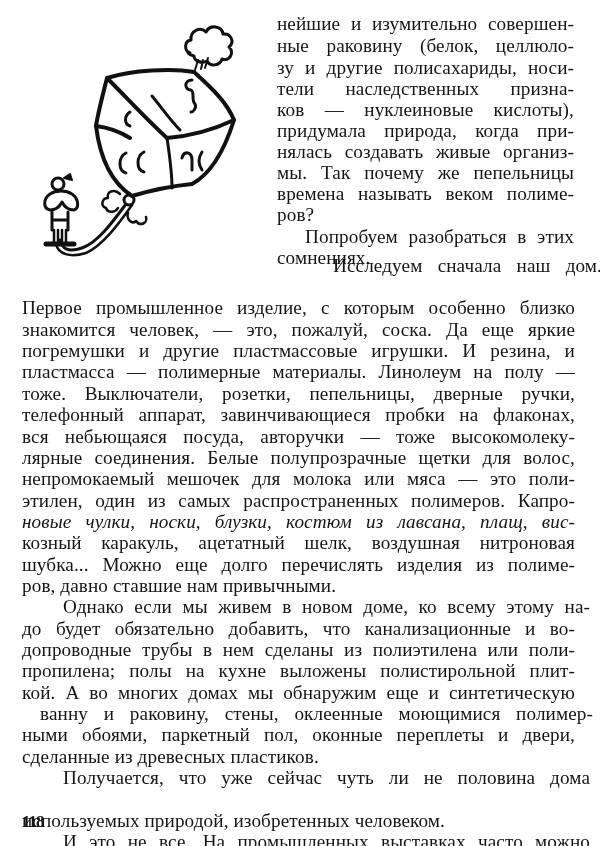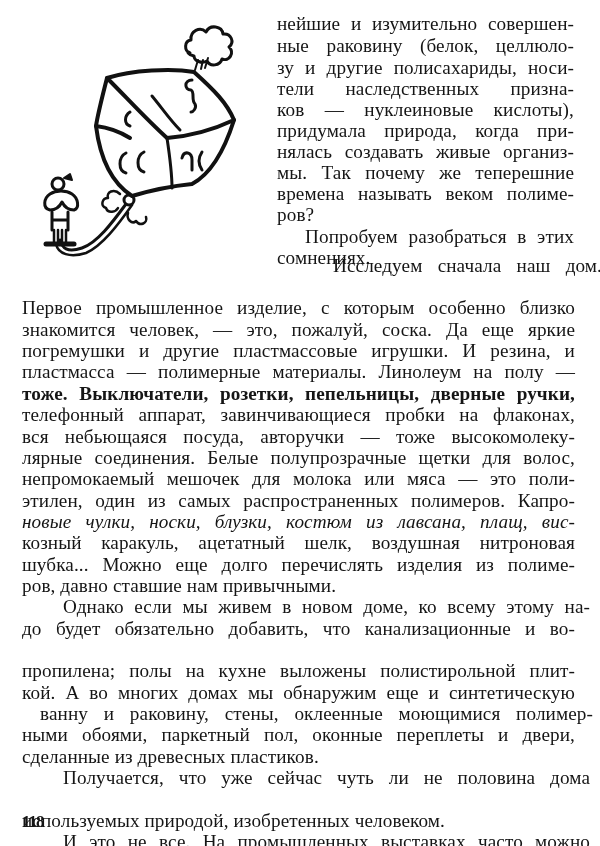--- a/index.html
+++ b/index.html
@@ -68,45 +68,46 @@
     <path d="M24 236 l28 0" stroke-width="5"></path>
   </svg>
 
   <div class="line col-right" style="top:13px">нейшие и изумительно совершен-</div>
   <div class="line col-right" style="top:35px">ные раковину (белок, целлюло-</div>
   <div class="line col-right" style="top:57px">зу и другие полисахариды, носи-</div>
   <div class="line col-right" style="top:78px">тели наследственных призна-</div>
   <div class="line col-right" style="top:99px">ков — нуклеиновые кислоты),</div>
   <div class="line col-right" style="top:120px">придумала природа, когда при-</div>
   <div class="line col-right" style="top:141px">нялась создавать живые организ-</div>
-  <div class="line col-right" style="top:162px">мы. Так почему же теперешние</div>
+  <div class="line col-right" style="top:162px">мы. Так почему же пепельницы</div>
   <div class="line col-right" style="top:183px">времена называть веком полиме-</div>
   <div class="line col-right last" style="top:204px">ров?</div>
 
   <div class="line col-right indent" style="top:226px">Попробуем разобраться в этих</div>
   <div class="line col-right last" style="top:247px">сомнениях.</div>
 
   <div class="line col-right indent" style="top: 255px; margin-left: 28px;">Исследуем сначала наш дом.</div>
   <div class="line full" style="top: 297.4px;">Первое промышленное изделие, с которым особенно близко</div>
   <div class="line full" style="top: 318.7px;">знакомится человек, — это, пожалуй, соска. Да еще яркие</div>
   <div class="line full" style="top: 340.1px;">погремушки и другие пластмассовые игрушки. И резина, и</div>
   <div class="line full" style="top: 361.4px;">пластмасса — полимерные материалы. Линолеум на полу —</div>
-  <div class="line full" style="top: 382.8px; font-weight: bold;">тоже. Выключатели, розетки, пепельницы, дверные ручки,</div>
+  <div class="line full" style="top: 382.8px;">тоже. Выключатели, розетки, пепельницы, дверные ручки,</div>
   <div class="line full" style="top: 404.1px;">телефонный аппарат, завинчивающиеся пробки на флаконах,</div>
   <div class="line full" style="top: 425.5px;">вся небьющаяся посуда, авторучки — тоже высокомолеку-</div>
   <div class="line full" style="top: 446.8px;">лярные соединения. Белые полупрозрачные щетки для волос,</div>
   <div class="line full" style="top: 468.1px;">непромокаемый мешочек для молока или мяса — это поли-</div>
   <div class="line full" style="top: 489.5px;">этилен, один из самых распространенных полимеров. Капро-</div>
   <div class="line full" style="top: 510.9px; font-style: italic;">новые чулки, носки, блузки, костюм из лавсана, плащ, вис-</div>
   <div class="line full" style="top: 532.2px;">козный каракуль, ацетатный шелк, воздушная нитроновая</div>
   <div class="line full" style="top: 553.5px;">шубка... Можно еще долго перечислять изделия из полиме-</div>
   <div class="line full last" style="top: 574.9px;">ров, давно ставшие нам привычными.</div>
 
   <div class="line full indent" style="top: 596.3px;">Однако если мы живем в новом доме, ко всему этому на-</div>
   <div class="line full" style="top: 617.6px;">до будет обязательно добавить, что канализационные и во-</div>
+  <div class="line full" style="top: 639px;">допроводные трубы в нем сделаны из полиэтилена или поли-</div>
   <div class="line full" style="top: 660.3px;">пропилена; полы на кухне выложены полистирольной плит-</div>
   <div class="line full" style="top: 681.7px;">кой. А во многих домах мы обнаружим еще и синтетическую</div>
   <div class="line full" style="top: 703px; margin-left: 18px;">ванну и раковину, стены, оклеенные моющимися полимер-</div>
   <div class="line full" style="top: 724.4px;">ными обоями, паркетный пол, оконные переплеты и двери,</div>
   <div class="line full last" style="top: 745.7px;">сделанные из древесных пластиков.</div>
 
   <div class="line full indent" style="top: 767px;">Получается, что уже сейчас чуть ли не половина дома</div>
   <div class="line full last" style="top: 809.8px;">используемых природой, изобретенных человеком.</div>
 
   <div class="line full indent" style="top: 831.1px;">И это не все. На промышленных выставках часто можно</div>

